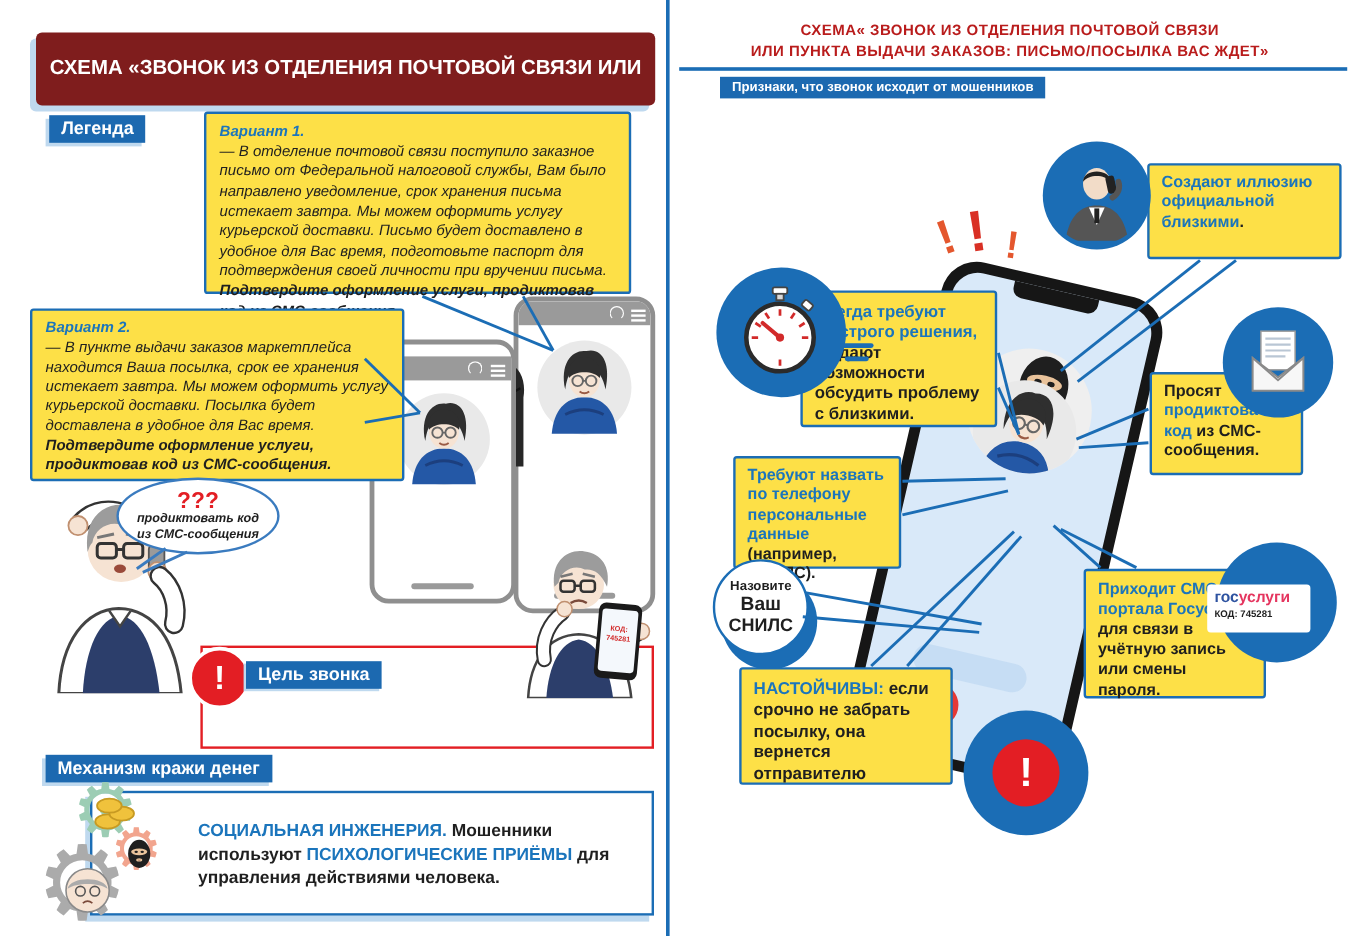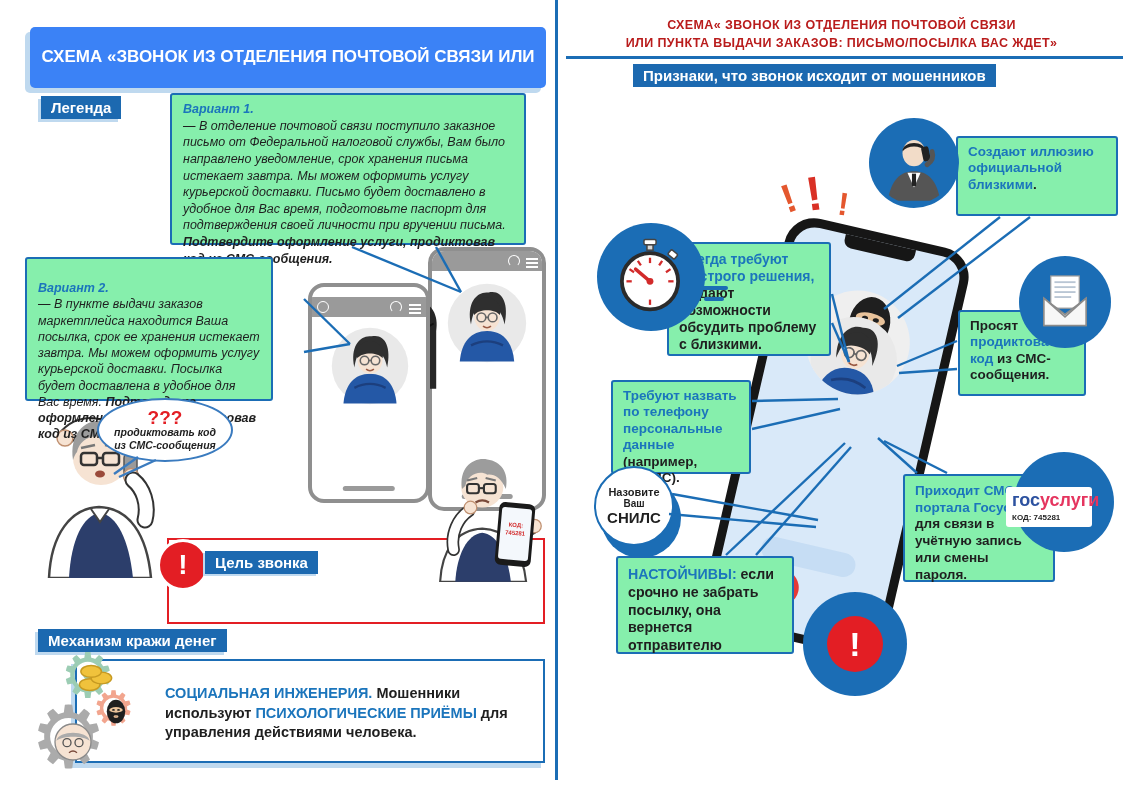--- a/index.html
+++ b/index.html
@@ -1,21 +1,21 @@
 <!DOCTYPE html>
 <html><head>
 <meta charset="utf-8">
 <style>
   html,body{margin:0;padding:0;background:#fff;}
   .poster{position:relative;width:1123px;height:791px;background:#fff;overflow:hidden;
           font-family:"Liberation Sans",sans-serif;color:#1F1F1F;}
   .abs{position:absolute;}
   .badge{background:#1C69B0;color:#fff;font-weight:bold;padding:3px 10px;
          box-shadow:-3px 3px 0 #BFD9EF;white-space:nowrap;z-index:3;}
-  .callout{background:#86efac;border:2.5px solid #1B6DB5;border-radius:3px;font-weight:bold;
+  .callout{background:#fde047;border:2.5px solid #1B6DB5;border-radius:3px;font-weight:bold;
            color:#1F1F1F;z-index:3;box-sizing:border-box;}
   .hl{color:#1B75BC;}
   .it{font-style:italic;}
   .bluecircle{background:#1B6DB5;border-radius:50%;}
   .ctr{display:flex;align-items:center;justify-content:center;}
   .gear{font-family:"DejaVu Sans",sans-serif;line-height:1;z-index:4;position:absolute;}
   .overlay{position:absolute;left:0;top:0;z-index:5;pointer-events:none;}
   .phone{background:#fff;border:4px solid #8F8F8F;border-radius:16px;z-index:2;box-sizing:border-box;overflow:hidden;}
   .pbar{position:absolute;left:0;right:0;top:10px;height:20px;background:#9A9A9A;}
   .homebar{position:absolute;left:50%;bottom:8px;width:46%;height:5px;background:#9A9A9A;border-radius:3px;transform:translateX(-50%);}
@@ -149,35 +149,35 @@
     <path d="M96,112 C104,98 112,90 122,86" fill="none" stroke="#fff" stroke-width="11" stroke-linecap="round"></path>
     <circle cx="124" cy="84" r="8" fill="#F6E3D3" stroke="#c09070" stroke-width="1.5"></circle>
   </symbol>
 </defs>
 </svg>
 
 <div class="poster">
 
   <div class="abs" style="left:555px;top:0;width:3px;height:780px;background:#1B6DB5;"></div>
 
-  <div class="abs ctr" style="left:30px;top:27px;width:516px;height:61px;background:#3b82f6;border-radius:5px;
+  <div class="abs ctr" style="left:30px;top:27px;width:516px;height:61px;background:#7f1d1d;border-radius:5px;
               box-shadow:-5px 5px 0 #BFD9EF;color:#fff;font-weight:bold;font-size:17px;
               text-align:right;line-height:1.35;flex-direction:column;">
     <div>СХЕМА «ЗВОНОК ИЗ ОТДЕЛЕНИЯ ПОЧТОВОЙ СВЯЗИ ИЛИ</div>
   </div>
 
   <div class="abs badge" style="left:41px;top:96px;font-size:15px;">Легенда</div>
 
   <div class="abs callout it" style="left:170px;top:93px;width:356px;height:152px;padding:6px 11px;font-weight:normal;
               font-size:12.5px;line-height:1.33;">
     <div class="hl" style="font-weight:bold">Вариант 1.</div>
     <span>— В отделение почтовой связи поступило заказное письмо от Федеральной налоговой службы, Вам было направлено уведомление, срок хранения письма истекает завтра. Мы можем оформить услугу курьерской доставки. Письмо будет доставлено в удобное для Вас время, подготовьте паспорт для подтверждения своей личности при вручении письма. </span><b>Подтвердите оформление услуги, продиктовав код из СМС-сообщения.</b>
   </div>
 
-  <div class="abs callout it" style="left:25px;top:257px;width:248px;height:144px;padding:21px 11px;font-weight:normal;
+  <div class="abs callout it" style="left:25px;top:257px;width:312px;height:144px;padding:6px 11px;font-weight:normal;
               font-size:12.5px;line-height:1.3;">
     <div class="hl" style="font-weight:bold">Вариант 2.</div>
     <span>— В пункте выдачи заказов маркетплейса находится Ваша посылка, срок ее хранения истекает завтра. Мы можем оформить услугу курьерской доставки. Посылка будет доставлена в удобное для Вас время. </span><b>Подтвердите оформление услуги, продиктовав код из СМС-сообщения.</b>
   </div>
 
   <div class="abs phone" style="left:428px;top:247px;width:118px;height:264px;">
     <div class="pbar" style="top:0;">
       <span class="abs" style="right:22px;top:4px;width:10px;height:10px;border:1.5px solid #fff;border-radius:50%;border-bottom-color:transparent;"></span>
       <span class="hamb abs" style="right:4px;top:5px;">
           <i></i>
@@ -260,21 +260,21 @@
   <div class="abs" style="left:165px;top:684px;width:368px;font-weight:bold;font-size:14.5px;line-height:1.35;z-index:4;">
     <span class="hl">СОЦИАЛЬНАЯ ИНЖЕНЕРИЯ.</span><span> Мошенники используют </span><span class="hl">ПСИХОЛОГИЧЕСКИЕ ПРИЁМЫ</span><span> для управления действиями человека.</span>
   </div>
 
   <div class="abs" style="left:560px;top:16px;width:563px;text-align:center;color:#b91c1c;font-weight:bold;
               font-size:12.5px;letter-spacing:.4px;line-height:1.45;">
     <div>СХЕМА« ЗВОНОК ИЗ ОТДЕЛЕНИЯ ПОЧТОВОЙ СВЯЗИ</div>
     <div>ИЛИ ПУНКТА ВЫДАЧИ ЗАКАЗОВ: ПИСЬМО/ПОСЫЛКА ВАС ЖДЕТ»</div>
   </div>
   <div class="abs" style="left:566px;top:56px;width:557px;height:2.5px;background:#1B6DB5;"></div>
-  <div class="abs badge" style="left:633px;top:64px;font-size:15px;box-shadow:none;">Признаки, что звонок исходит от мошенников</div>
+  <div class="abs badge" style="left:600px;top:64px;font-size:11px;box-shadow:none;">Признаки, что звонок исходит от мошенников</div>
 
   <div class="abs" style="left:742px;top:228px;width:188px;height:418px;transform:rotate(13deg);z-index:2;">
     <div class="abs" style="left:0;top:0;right:0;bottom:0;background:#161616;border-radius:30px;"></div>
     <div class="abs" style="left:9px;top:9px;right:9px;bottom:9px;background:#D9E9F9;border-radius:22px;"></div>
     <div class="abs" style="left:58px;top:9px;width:72px;height:13px;background:#161616;border-radius:0 0 8px 8px;"></div>
     <div class="abs" style="left:42px;top:60px;width:104px;height:104px;border-radius:50%;background:#EFEFEF;overflow:hidden;">
       <svg class="abs" width="62" height="62" style="left:28px;top:-2px;">
           <use href="#sym-balaclava"></use>
         </svg>
       <svg class="abs" width="88" height="88" style="left:8px;top:26px;">
@@ -313,21 +313,21 @@
     <span class="hl">Всегда требуют быстрого решения,</span><span> не дают возможности обсудить проблему с близкими.</span>
   </div>
 
   <div class="abs callout" style="left:611px;top:380px;width:140px;height:94px;padding:6px 10px;font-size:13.5px;line-height:1.22;">
     <span class="hl">Требуют назвать по телефону персональные данные</span><span> (например, СНИЛС).</span>
   </div>
   <div class="abs bluecircle" style="left:601px;top:478px;width:80px;height:80px;z-index:3;"></div>
   <div class="abs ctr" style="left:594px;top:466px;width:80px;height:80px;background:#fff;border:2.5px solid #1B6DB5;
               border-radius:50%;flex-direction:column;z-index:4;font-weight:bold;text-align:center;box-sizing:border-box;">
     <div style="font-size:11px;">Назовите</div>
-    <div style="font-size:10px;">Ваш</div>
+    <div style="font-size:16px;">Ваш</div>
     <div style="font-size:15px;">СНИЛС</div>
   </div>
 
   <div class="abs callout" style="left:616px;top:556px;width:178px;height:98px;padding:8px 10px;font-size:14.2px;line-height:1.25;">
     <span class="hl">НАСТОЙЧИВЫ:</span><span> если срочно не забрать посылку, она вернется отправителю</span>
   </div>
   <div class="abs bluecircle ctr" style="left:803px;top:592px;width:104px;height:104px;z-index:4;">
     <div class="ctr" style="width:56px;height:56px;background:#E31E24;border-radius:50%;color:#fff;font-weight:bold;font-size:34px;">
       <span>!</span>
     </div>
@@ -341,21 +341,21 @@
   <div class="abs callout" style="left:958px;top:310px;width:128px;height:86px;padding:6px 10px;font-size:13.5px;line-height:1.22;">
     <span>Просят </span><span class="hl">продиктовать код </span><span>из СМС-сообщения.</span>
   </div>
 
   <div class="abs callout" style="left:903px;top:474px;width:152px;height:108px;padding:7px 10px;font-size:13.5px;line-height:1.24;">
     <span class="hl">Приходит СМС с портала Госуслуг </span><span>для связи в учётную запись или смены пароля.</span>
   </div>
   <div class="abs bluecircle" style="left:1014px;top:452px;width:100px;height:100px;z-index:4;"></div>
   <div class="abs" style="left:1006px;top:487px;width:86px;height:40px;background:#fff;border-radius:3px;z-index:5;
               padding:4px 6px;box-sizing:border-box;">
-    <div style="font-size:18px;font-weight:bold;line-height:1.1;">
+    <div style="font-size:13px;font-weight:bold;line-height:1.1;">
       <span style="color:#2D52A0;">гос</span><span style="color:#E5355F;">услуги</span>
     </div>
     <div style="font-size:8px;font-weight:bold;color:#1F1F1F;margin-top:2px;">КОД: 745281</div>
   </div>
 
   <svg class="overlay" width="1123" height="791">
     <g stroke="#1B6DB5" stroke-width="2.4" fill="none">
       <line x1="352" y1="247" x2="461" y2="292"></line>
         <line x1="436" y1="247" x2="461" y2="292"></line>
       <line x1="304" y1="299" x2="350" y2="344"></line>

